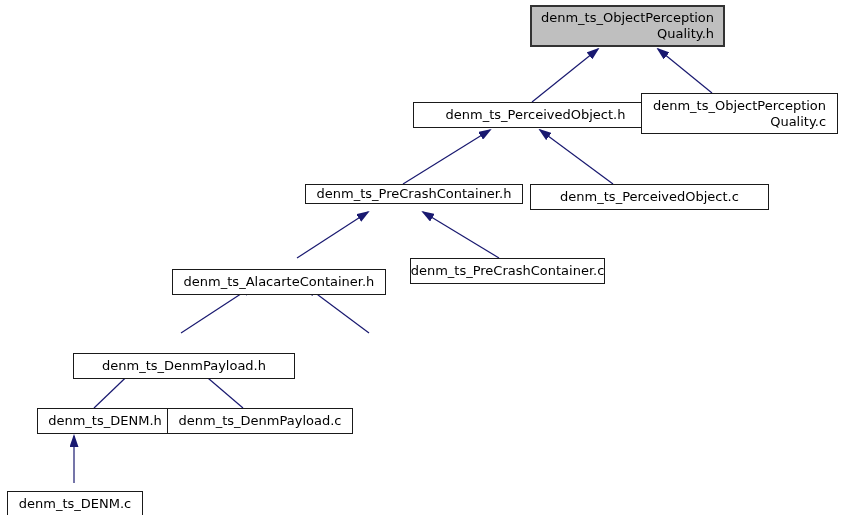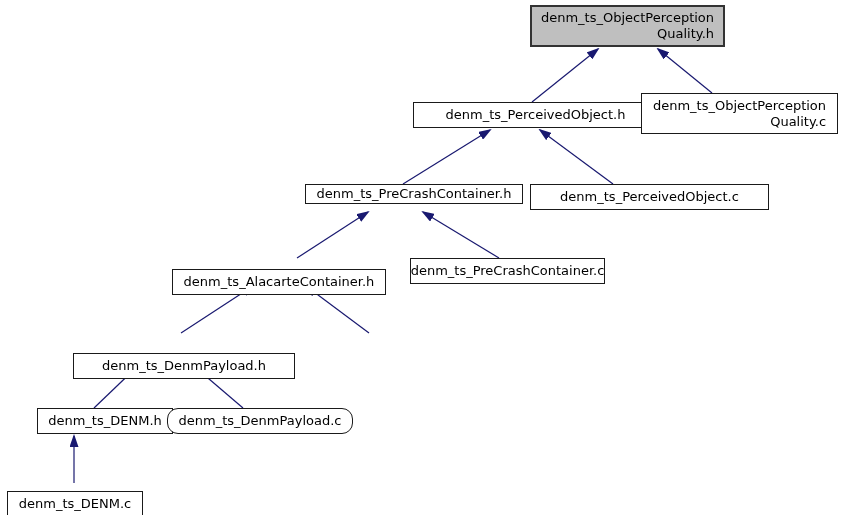--- a/index.html
+++ b/index.html
@@ -84,17 +84,17 @@
 
   <div class="node" style="left:172px; top:258px; width:214px; height:26px;margin-top:11px;">denm_ts_AlacarteContainer.h</div>
 
   <div class="node" style="left:410px; top:258px; width:195px; height:26px;">denm_ts_PreCrashContainer.c</div>
 
   <div class="node" style="left:73px; top:333px; width:222px; height:26px;margin-top:20px;">denm_ts_DenmPayload.h</div>
 
 
   <div class="node" style="left:13px; top:408px; width:136px; height:26px;margin-left:24px;">denm_ts_DENM.h</div>
 
-  <div class="node" style="left:167px; top:408px; width:186px; height:26px;border-radius:11px;">denm_ts_DenmPayload.c</div>
+  <div class="node" style="left:167px; top:408px; width:186px; height:26px;">denm_ts_DenmPayload.c</div>
 
   <div class="node" style="left:7px; top:483px; width:136px; height:26px;margin-top:8px;">denm_ts_DENM.c</div>
 
 </div>
 
 </body></html>

